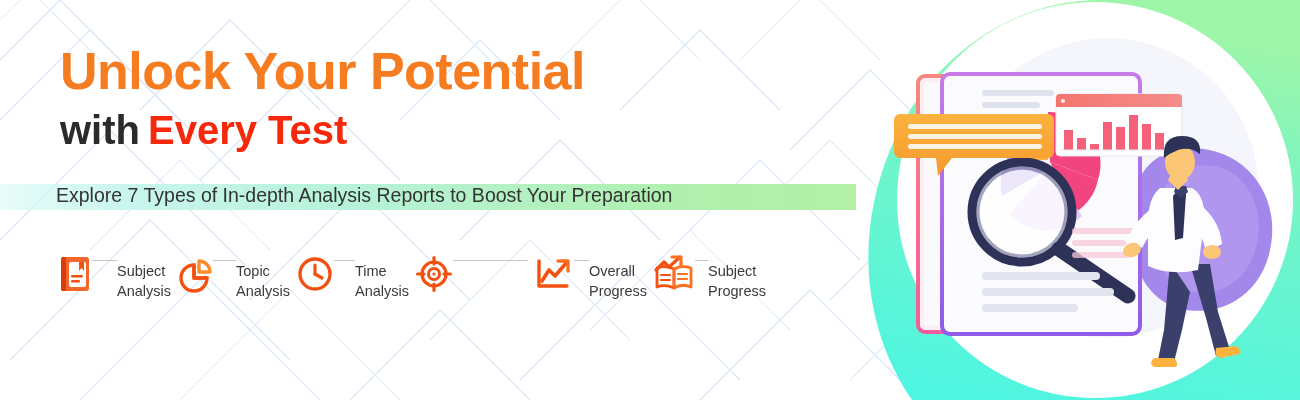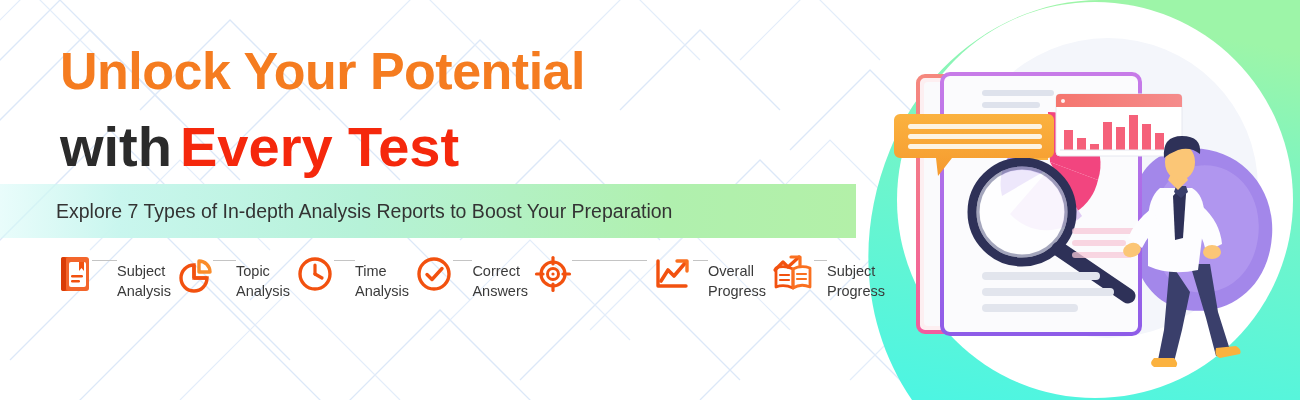--- a/index.html
+++ b/index.html
@@ -55,43 +55,43 @@
   }
   .headline-1 {
     font-size:52px;
     font-weight:bold;
     color:#f57c20;
     line-height:1.05;
     letter-spacing:-0.5px;
     white-space:nowrap;
   }
   .headline-2 {
-    font-size:56px;
+    font-size:40px;
     font-weight:bold;
     line-height:1.15;
-    margin-top:16px;
+    margin-top:8px;
     white-space:nowrap;
   }
   .headline-2 .hl-with { color:#2b2b2b; }
   .headline-2 .hl-every { color:#f5280c; margin-left:8px; }
 
   
   .subtitle-band {
     position:absolute;
     left:0; top:184px;
-    width:856px; height:54px;
+    width:856px; height:26px;
     background:linear-gradient(90deg,
         rgba(215,250,248,0.55) 0%,
         #c9f6ee 14%,
         #b6f2d8 42%,
         #b0f0ae 78%,
         #b3f0a8 100%);
     z-index:3;
     display:flex;
-    align-items:center;
+    align-items:flex-start;
   }
   .subtitle-text {
     margin-left:56px;
     font-size:19.5px;
     color:#333333;
     white-space:nowrap;
   }
 
   
   .features {
@@ -353,30 +353,20 @@
         <svg width="38" height="38" viewBox="0 0 38 38" aria-hidden="true">
           <circle cx="19" cy="19" r="15" fill="none" stroke="#F2510F" stroke-width="3.4"></circle>
           <line x1="19" y1="10" x2="19" y2="19" stroke="#F2510F" stroke-width="3.2" stroke-linecap="round"></line>
           <line x1="19" y1="19" x2="26" y2="23" stroke="#F2510F" stroke-width="3.2" stroke-linecap="round"></line>
         </svg>
       </div>
       <div class="feature-rule"></div>
       <div class="feature-label">Time<br>Analysis</div>
     </div>
 
-    <div class="feature">
-      <div class="feature-icon">
-        <svg width="38" height="38" viewBox="0 0 38 38" aria-hidden="true">
-          <circle cx="19" cy="19" r="15" fill="none" stroke="#F2510F" stroke-width="3.4"></circle>
-          <path d="M12 19.5 L17 24.5 L27 13.5" fill="none" stroke="#F2510F" stroke-width="3.4" stroke-linecap="round" stroke-linejoin="round"></path>
-        </svg>
-      </div>
-      <div class="feature-rule"></div>
-      <div class="feature-label">Correct<br>Answers</div>
-    </div>
 
     <div class="feature">
       <div class="feature-icon">
         <svg width="38" height="38" viewBox="0 0 38 38" aria-hidden="true">
           <circle cx="19" cy="19" r="12" fill="none" stroke="#F2510F" stroke-width="3.2"></circle>
           <circle cx="19" cy="19" r="5.5" fill="none" stroke="#F2510F" stroke-width="3"></circle>
           <circle cx="19" cy="19" r="1.6" fill="#F2510F"></circle>
           <line x1="19" y1="2.5" x2="19" y2="9" stroke="#F2510F" stroke-width="3.2" stroke-linecap="round"></line>
           <line x1="19" y1="29" x2="19" y2="35.5" stroke="#F2510F" stroke-width="3.2" stroke-linecap="round"></line>
           <line x1="2.5" y1="19" x2="9" y2="19" stroke="#F2510F" stroke-width="3.2" stroke-linecap="round"></line>

